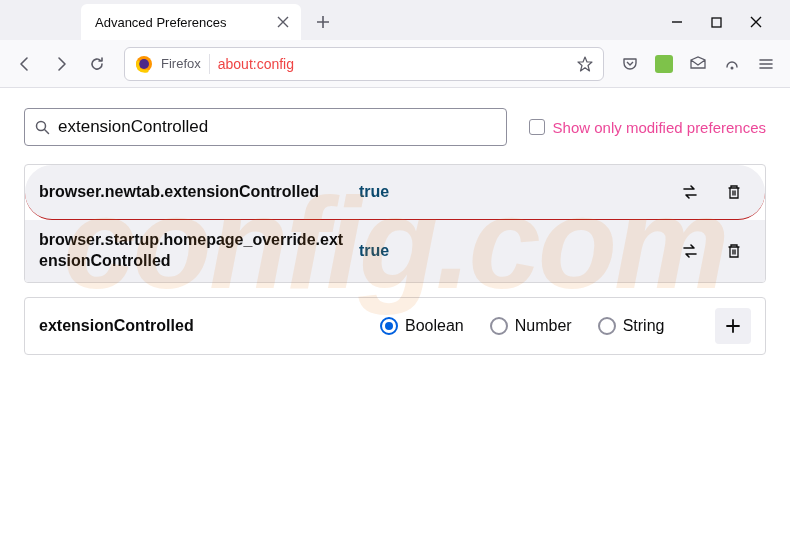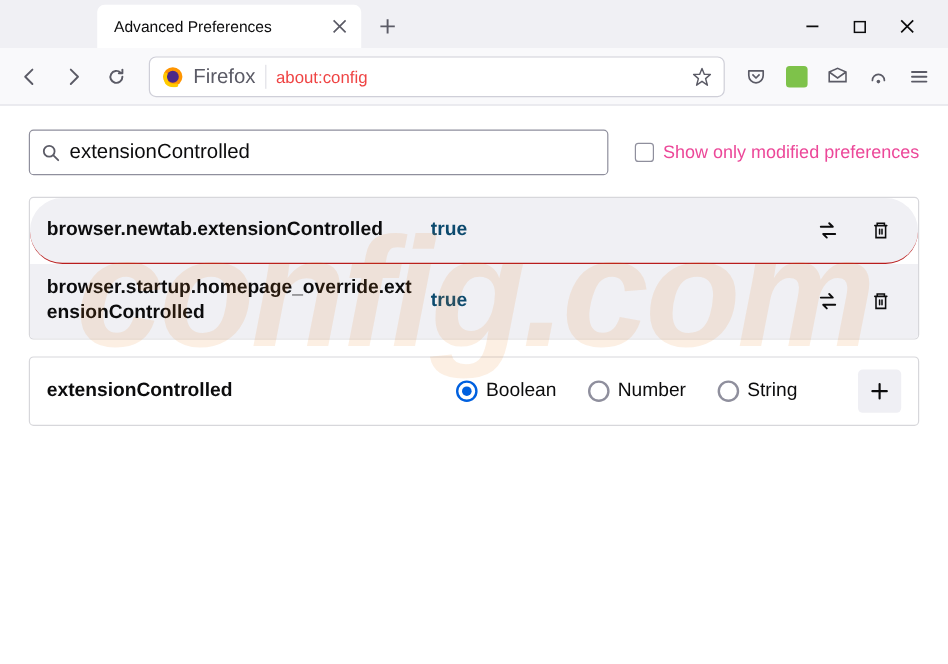--- a/index.html
+++ b/index.html
@@ -12,21 +12,21 @@
     .tab-close { width: 16px; height: 16px; display: flex; align-items: center; justify-content: center; color: #5b5b66; cursor: pointer; }
     .newtab-btn { width: 32px; height: 32px; margin-left: 6px; margin-top: 2px; display: flex; align-items: center; justify-content: center; color: #5b5b66; cursor: pointer; }
     .window-controls { margin-left: auto; display: flex; gap: 28px; padding-right: 28px; align-items: center; height: 36px; }
     .window-controls span { font-size: 14px; color: #0c0c0d; cursor: pointer; }
     
     
     .navbar { height: 48px; background: #f9f9fb; border-bottom: 1px solid #e0e0e6; display: flex; align-items: center; padding: 0 10px; gap: 6px; }
     .nav-btn { width: 30px; height: 30px; display: flex; align-items: center; justify-content: center; color: #5b5b66; cursor: pointer; border-radius: 4px; }
     .addressbar { flex: 1; height: 34px; background: #fff; border-radius: 6px; border: 1px solid #cfcfd8; display: flex; align-items: center; padding: 0 10px; gap: 8px; margin: 0 6px; }
     .ff-logo { width: 18px; height: 18px; }
-    .ab-label { font-size: 17px; color: #5b5b66; }
+    .ab-label { font-size: 13px; color: #5b5b66; }
     .ab-divider { width: 1px; height: 20px; background: #e0e0e6; }
     .ab-url { font-size: 14px; color: #ef4444; flex: 1; }
     .ab-star { color: #5b5b66; }
     .toolbar-icon { width: 28px; height: 28px; display: flex; align-items: center; justify-content: center; color: #5b5b66; cursor: pointer; border-radius: 4px; }
     .ext-icon { width: 18px; height: 18px; background: #7ec24a; border-radius: 3px; }
     
     
     .content { padding: 20px 24px; }
     .search-row { display: flex; align-items: center; gap: 22px; margin-bottom: 18px; }
     .search-box { flex: 1; max-width: 500px; height: 38px; border: 1px solid #8f8f9d; border-radius: 4px; display: flex; align-items: center; padding: 0 10px; gap: 8px; }

